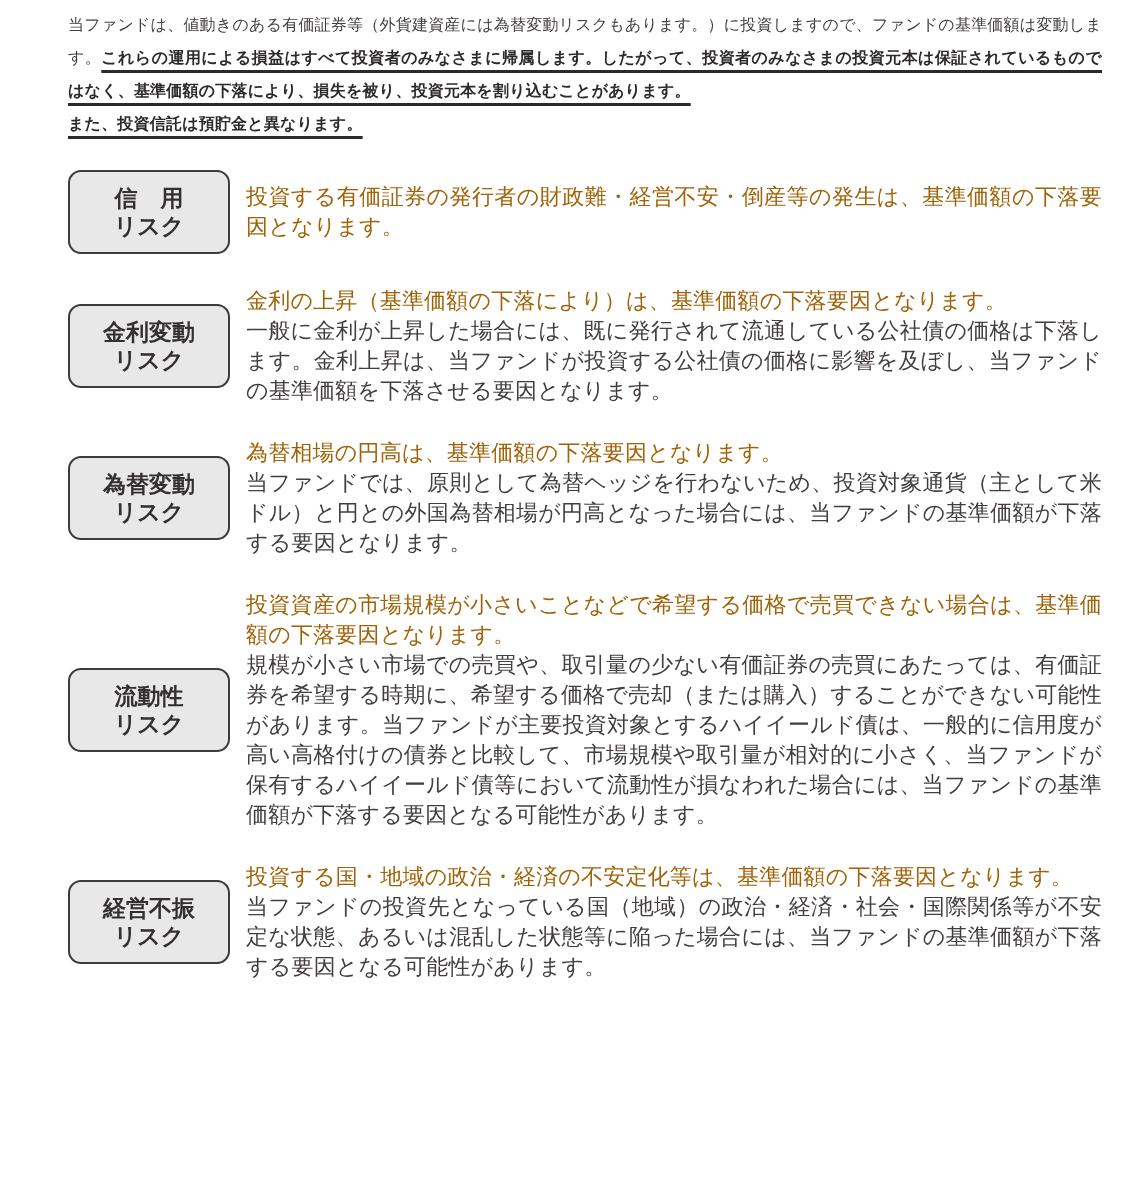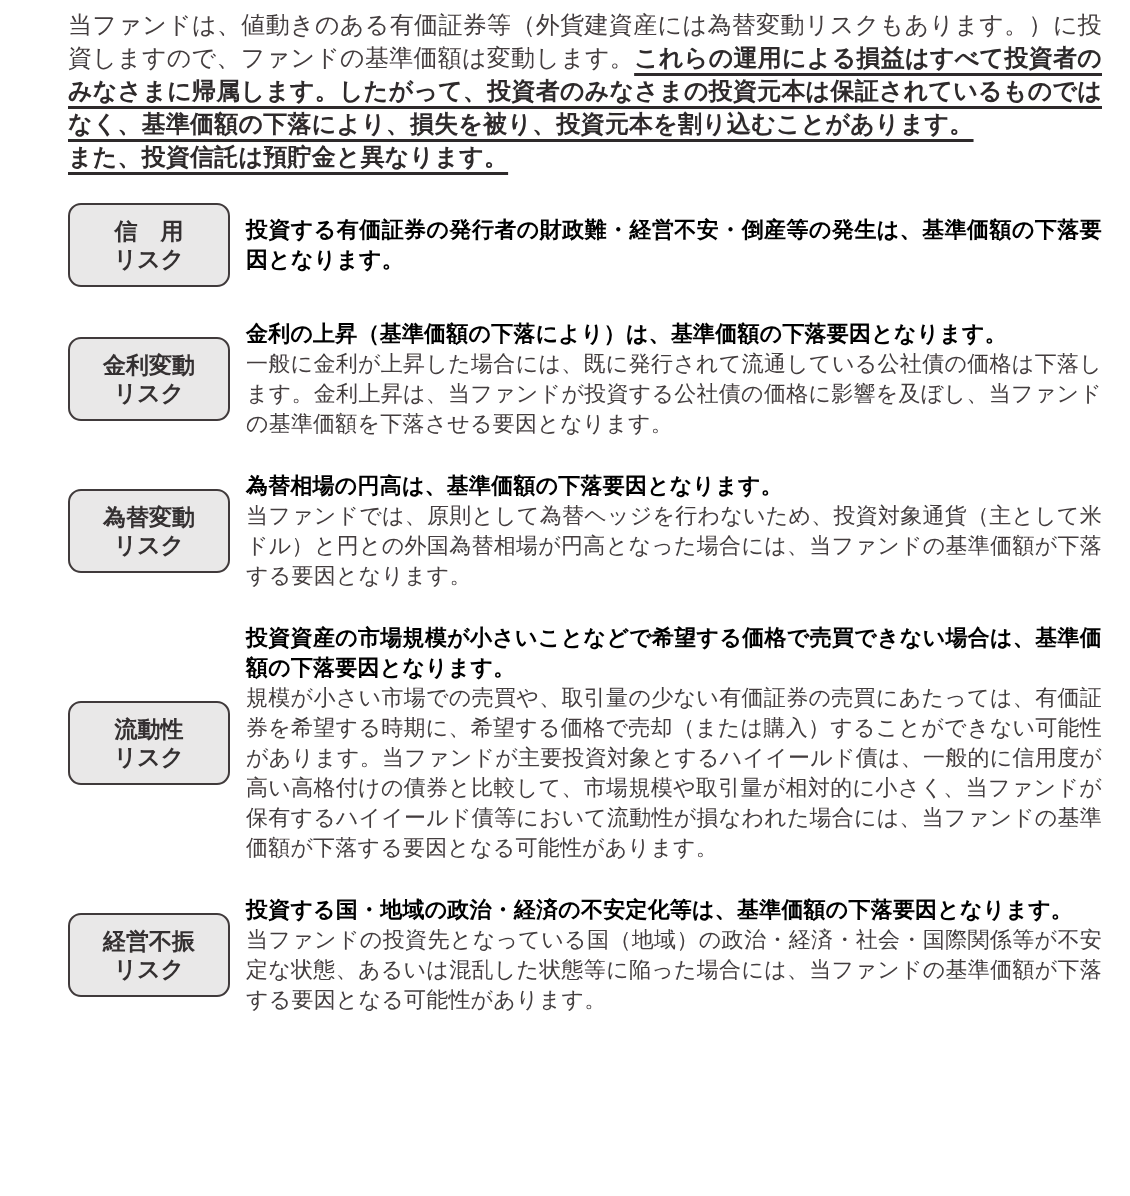--- a/index.html
+++ b/index.html
@@ -13,21 +13,21 @@
     color: #433d3e;
   }
   .page {
     padding: 8px 28px 0 68px;
     width: 1130px;
   }
 
   
   .intro-block { margin-bottom: 30px; }
   .intro-p {
-    font-size: 24px;
+    font-size: 16px;
     line-height: 33px;
     text-align: justify;
     color: #433d3e;
     letter-spacing: 0.2px;
   }
   .intro-em {
     font-weight: 700;
     color: #2e2a2b;
     text-decoration: underline;
     text-decoration-thickness: 2.5px;
@@ -60,22 +60,22 @@
   .risk-text {
     flex: 1 1 auto;
     margin-left: 16px;
     font-size: 22px;
     line-height: 30px;
     text-align: justify;
     color: #433d3e;
     letter-spacing: 0.2px;
   }
   .risk-lead {
-    font-weight: 700;
-    color: #000000;
+    font-weight: 400;
+    color: #a16207;
   }
   .risk-body { font-weight: 400; }
 </style>
 </head>
 <body>
 
 <div class="page">
 
   <div class="intro-block">
     <p class="intro-p"><span>当ファンドは、値動きのある有価証券等（外貨建資産には為替変動リスクもあります。）に投資しますので、ファンドの基準価額は変動します。</span><span class="intro-em">これらの運用による損益はすべて投資者のみなさまに帰属します。したがって、投資者のみなさまの投資元本は保証されているものではなく、基準価額の下落により、損失を被り、投資元本を割り込むことがあります。</span></p>

